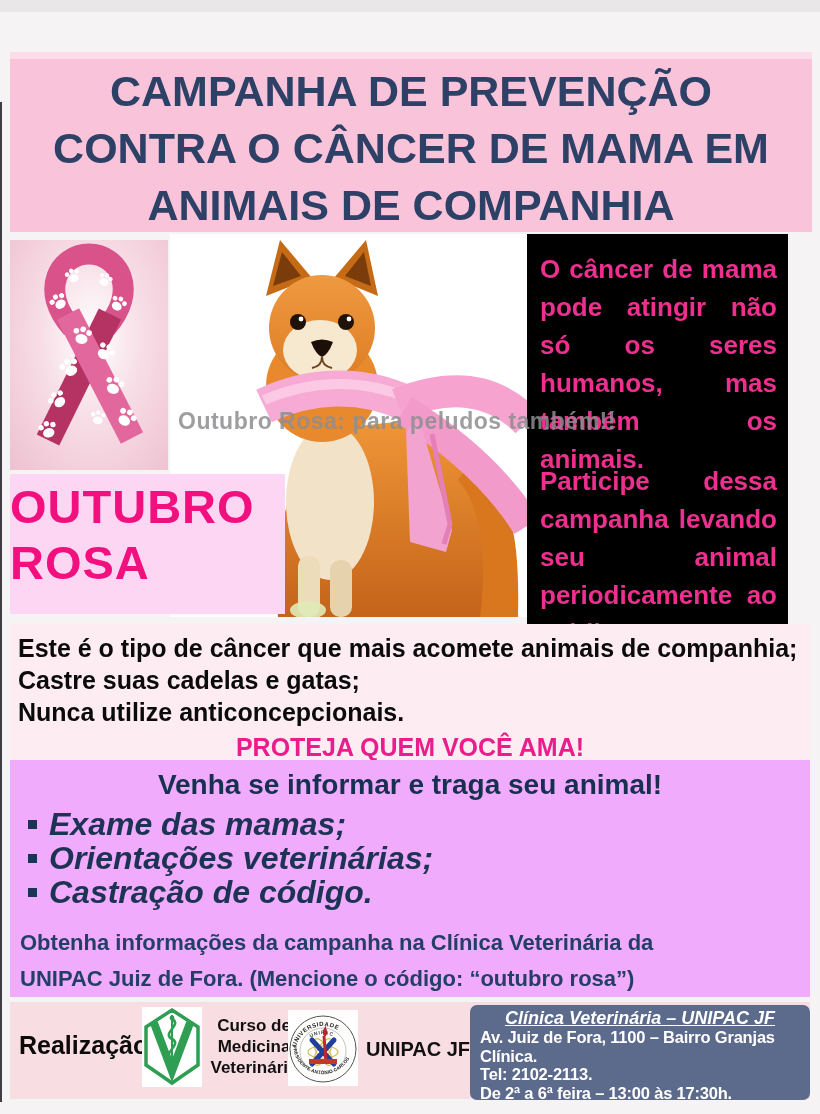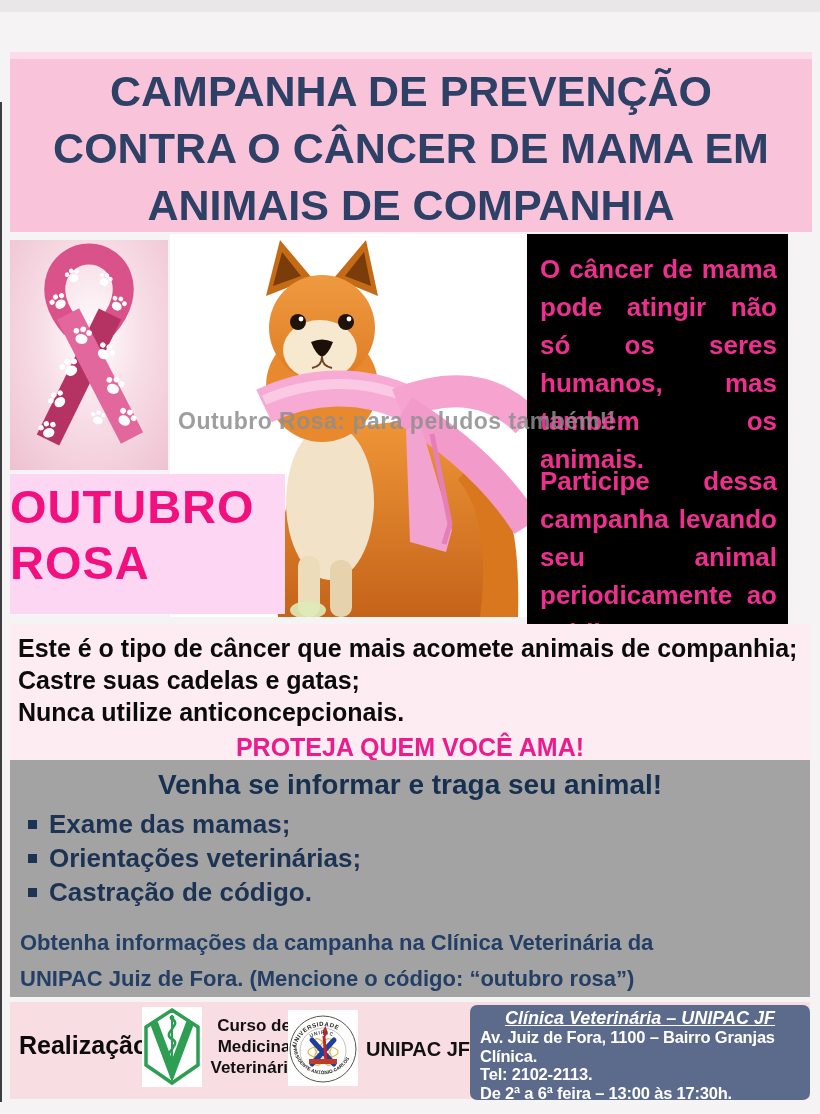--- a/index.html
+++ b/index.html
@@ -34,26 +34,26 @@
   .watermark{left:178px; top:396px; width:390px; color:#8e8e90; opacity:.85;
     font-size:23px; white-space:nowrap; z-index:5; letter-spacing:.5px;}
 
   
   .advice{left:10px; top:612px; width:800px; height:136px; background:#fdedf2;}
   .advice-line{margin-left:8px; color:#0b0b0b; font-size:25px; line-height:32px; white-space:nowrap;}
   .advice .advice-line:first-child{margin-top:8px;}
   .slogan{margin-top:5px; text-align:center; color:#ec1c8c; font-size:25px;}
 
   
-  .info-box{left:10px; top:748px; width:800px; height:237px; background:#a3a3a3;}
+  .info-box{left:10px; top:748px; width:800px; height:237px; background:#f0abfc;}
   .info-heading{margin-top:9px; text-align:center; color:#17304f; font-size:28px;}
   .bullet-list{margin:6px 0 0 18px;}
   .bullet-item{display:flex; align-items:center; height:34px;}
   .bullet-sq{width:9px; height:9px; background:#1d3354; margin-right:12px; flex:0 0 auto;}
-  .bullet-label{color:#1d3354; font-size:26px;}
+  .bullet-label{color:#1d3354; font-size:32px;font-style:italic;}
   .info-note{margin:16px 0 0 10px; color:#233f66; font-size:22px; line-height:36px;}
   .info-note div{white-space:nowrap;}
 
   
   .realizacao-band{left:10px; top:990px; width:800px; height:97px; background:#f8dde3;}
   .realizacao-label{position:absolute; left:9px; top:29px; color:#0b0b0b; font-size:25px;}
   .vet-logo-box{position:absolute; left:132px; top:5px; width:60px; height:80px; background:#ffffff;}
   .curso-label{position:absolute; left:196px; top:13px; width:96px; color:#111; font-size:17px; line-height:21px; text-align:center;}
   .unipac-logo-box{position:absolute; left:278px; top:8px; width:70px; height:76px; background:#ffffff;}
   .unipacjf-label{position:absolute; left:356px; top:36px; color:#111; font-size:20px;}

